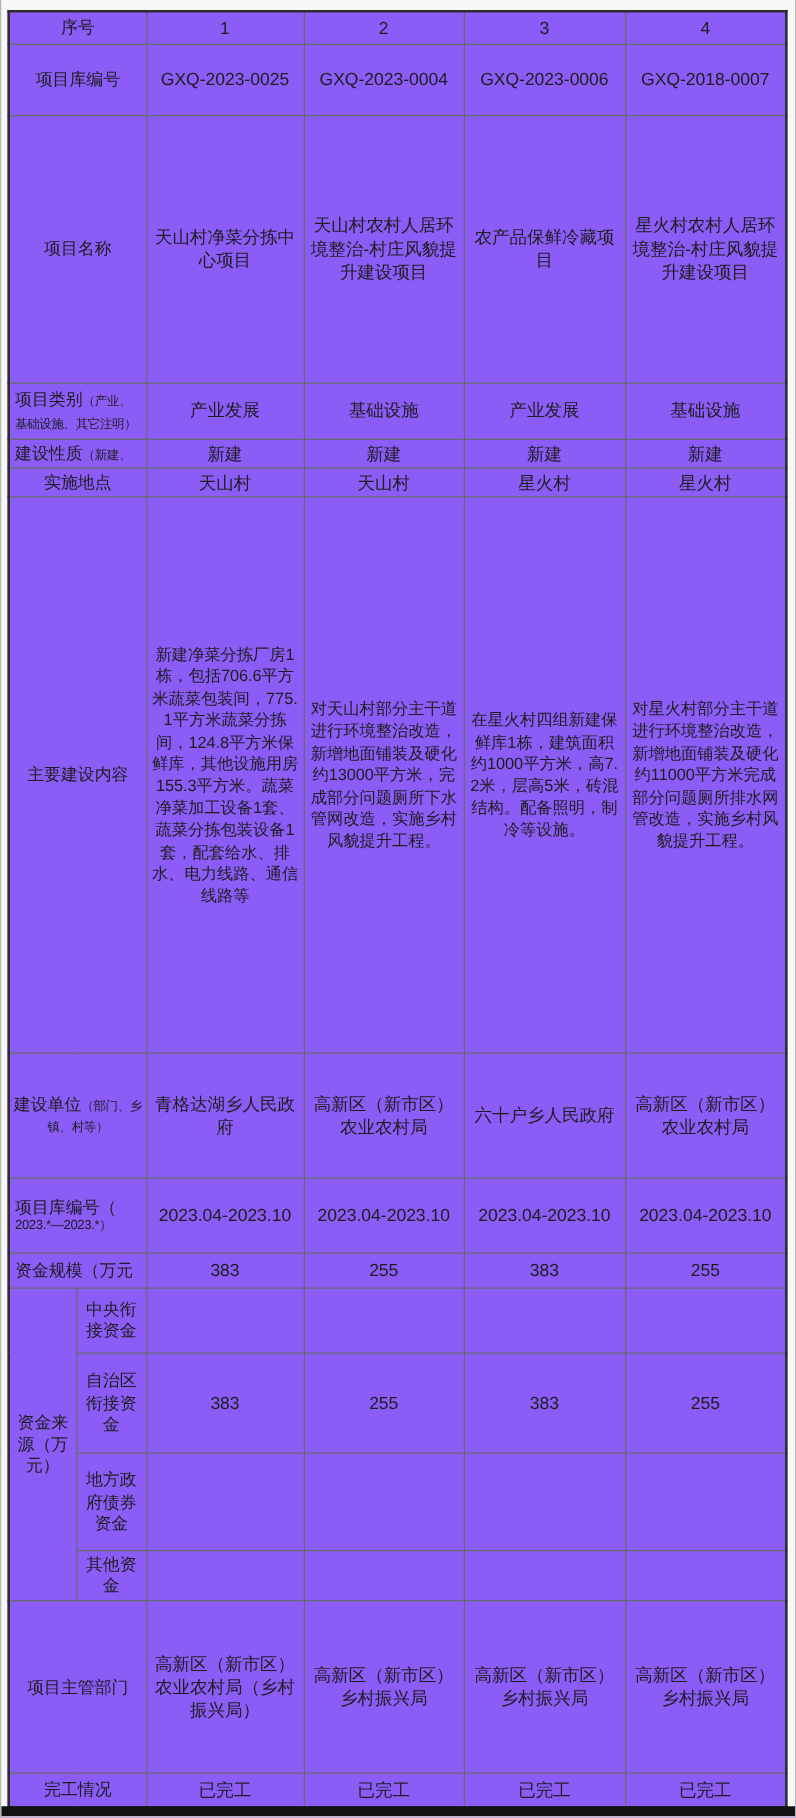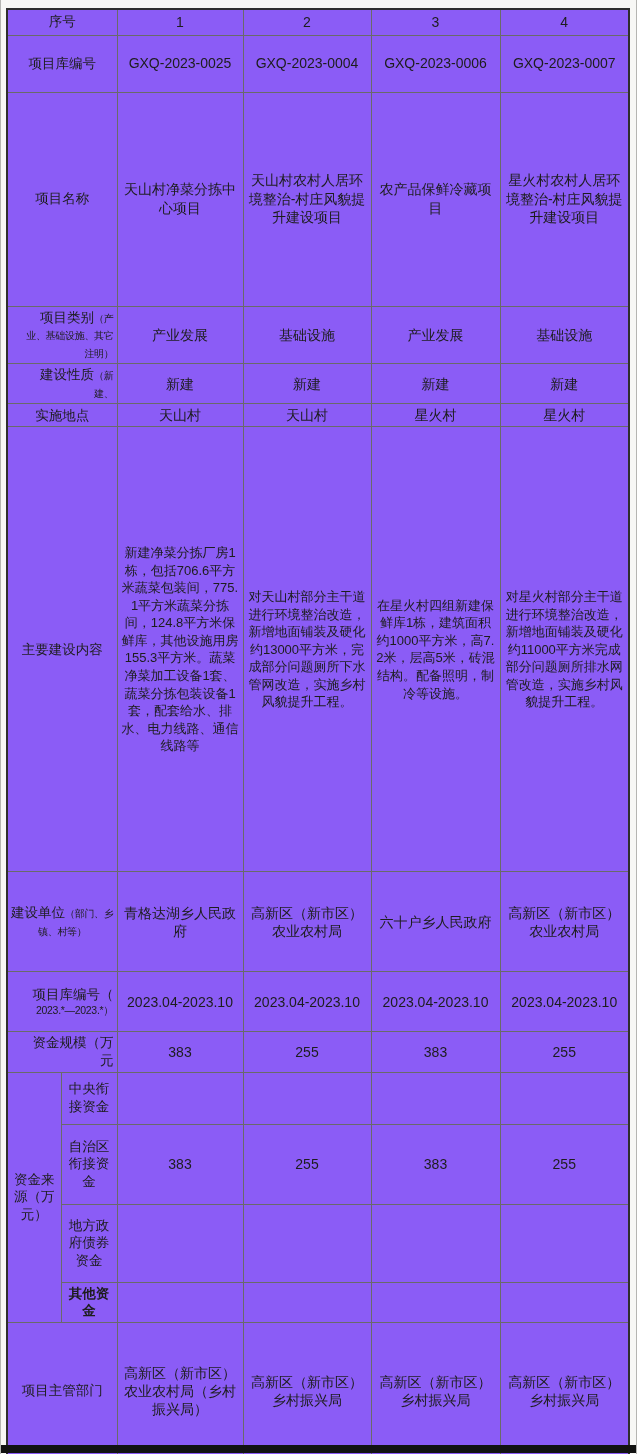--- a/index.html
+++ b/index.html
@@ -26,39 +26,39 @@
     border:1px solid #6a6a6a;
     vertical-align:middle;
     text-align:center;
     padding:2px 3px;
     font-size:14px;
     line-height:1.3;
     word-break:break-all;
     overflow:hidden;
   }
   td.lbl{font-size:13.5px;}
-  td.lbl-left{text-align:right;padding-left:17px;}
+  td.lbl-left{text-align:left;padding-left:4px;}
   .note{font-size:10px;letter-spacing:-0.3px;}
   .note-block{display:block;font-size:10.5px;letter-spacing:-0.3px;}
   td.content-cell{font-size:13px;line-height:1.35;padding:18px 2px;}
   td.name-cell{font-size:14px;line-height:1.35;}
   tr.h-seq{height:26px;}
   tr.h-pid{height:57px;}
   tr.h-name{height:214px;}
   tr.h-cat{height:45px;}
   tr.h-nat{height:23px;}
   tr.h-loc{height:23px;}
   tr.h-content{height:445px;}
   tr.h-builder{height:100px;}
   tr.h-period{height:60px;}
   tr.h-scale{height:28px;}
   tr.h-f1{height:52px;}
   tr.h-f2{height:80px;padding-left:16px;}
   tr.h-f3{height:78px;}
-  tr.h-f4{height:38px;font-weight:bold;}
+  tr.h-f4{height:38px;}
   tr.h-auth{height:138px;}
   tr.h-status{height:28px;margin-left:18px;}
   .bottom-bar{
     position:absolute;
     left:0;right:0;
     top:1445px;
     height:8px;
     background:#121212;
   }
 </style>
@@ -82,21 +82,21 @@
     <td>2</td>
     <td>3</td>
     <td>4</td>
   </tr>
 
   <tr class="h-pid">
     <td colspan="2" class="lbl">项目库编号</td>
     <td>GXQ-2023-0025</td>
     <td>GXQ-2023-0004</td>
     <td>GXQ-2023-0006</td>
-    <td>GXQ-2023-0007</td>
+    <td>GXQ-2018-0007</td>
   </tr>
 
   <tr class="h-name">
     <td colspan="2" class="lbl">项目名称</td>
     <td class="name-cell">天山村净菜分拣中心项目</td>
     <td class="name-cell">天山村农村人居环境整治-村庄风貌提升建设项目</td>
     <td class="name-cell">农产品保鲜冷藏项目</td>
     <td class="name-cell">星火村农村人居环境整治-村庄风貌提升建设项目</td>
   </tr>
 

